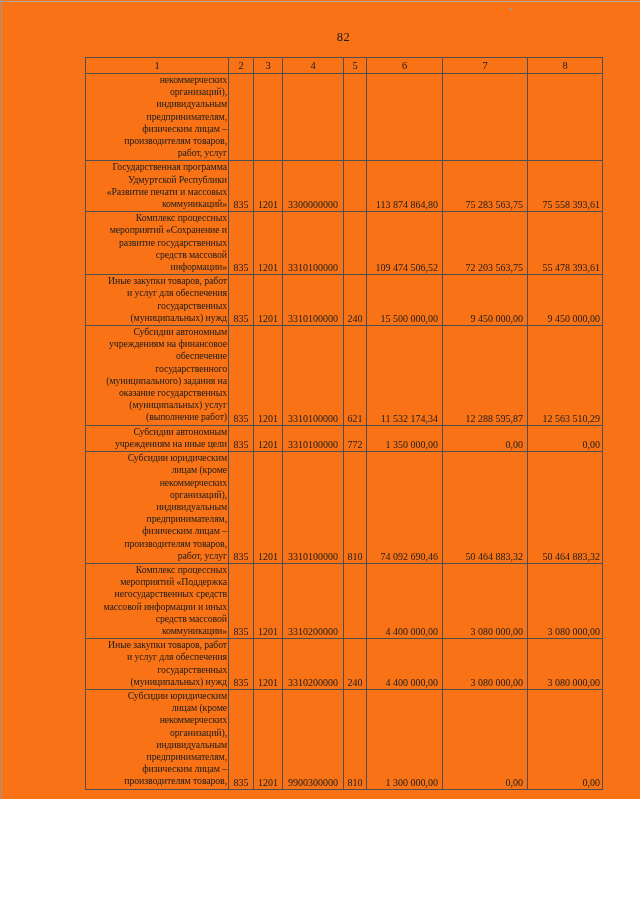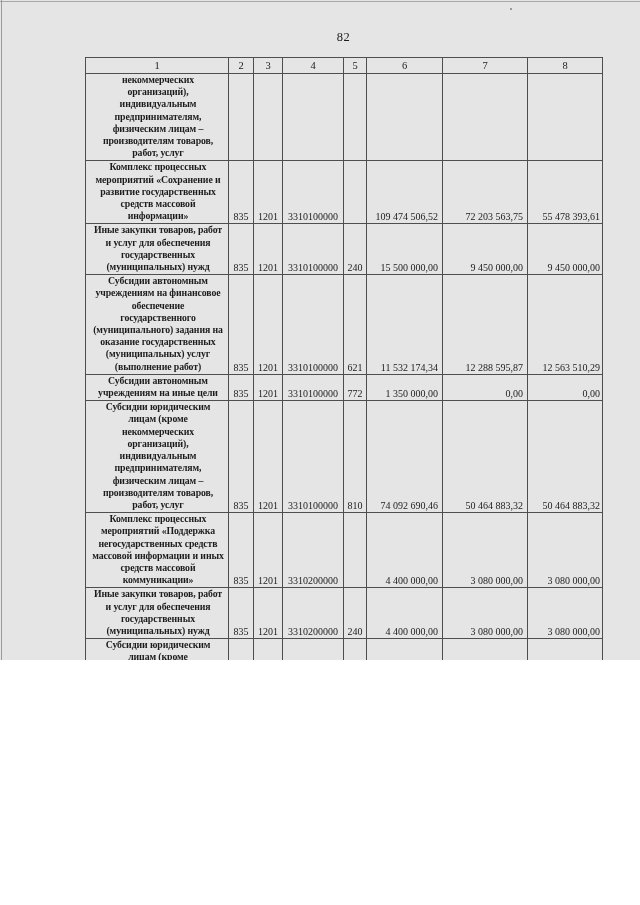--- a/index.html
+++ b/index.html
@@ -3,22 +3,22 @@
 <meta charset="utf-8">
 <style>
   html, body {
     margin: 0;
     padding: 0;
     background: #ffffff;
   }
   .page {
     position: relative;
     width: 640px;
-    height: 660px;
-    background: #e5e5e5;
+    height: 799px;
+    background: #f97316;
     font-family: "Liberation Serif", serif;
     color: #1c1c1c;
     overflow: hidden;
   }
   
   .edge-top {
     position: absolute; top: 1px; left: 0; width: 640px; height: 1px;
     background: #a8a8a8;
   }
   .edge-left {
@@ -63,23 +63,22 @@
     vertical-align: middle;
     padding: 0;
     border-bottom: 1.5px solid #3d3d3d;
   }
   td.c-text {
     font-size: 9.8px;
     line-height: 12.2px;
     letter-spacing: -0.1px;
     white-space: pre-line;
     vertical-align: top;
-    text-align: center;
+    text-align: right;
     padding: 0 1px 1px 3px;
-    font-weight: bold;
   }
   td.c-code {
     font-size: 10px;
     text-align: center;
     vertical-align: bottom;
     padding: 0 0 1px 0;
     white-space: nowrap;
   }
   td.c-amt {
     font-size: 10px;
@@ -137,20 +136,33 @@
 работ, услуг</td>
           <td class="c-code"></td>
           <td class="c-code"></td>
           <td class="c-code"></td>
           <td class="c-code"></td>
           <td class="c-amt c-amt-6"></td>
           <td class="c-amt c-amt-7"></td>
           <td class="c-amt c-amt-8"></td>
         </tr>
         <tr>
+          <td class="c-text">Государственная программа
+Удмуртской Республики
+«Развитие печати и массовых
+коммуникаций»</td>
+          <td class="c-code">835</td>
+          <td class="c-code">1201</td>
+          <td class="c-code">3300000000</td>
+          <td class="c-code"></td>
+          <td class="c-amt c-amt-6">113 874 864,80</td>
+          <td class="c-amt c-amt-7">75 283 563,75</td>
+          <td class="c-amt c-amt-8">75 558 393,61</td>
+        </tr>
+        <tr>
           <td class="c-text">Комплекс процессных
 мероприятий «Сохранение и
 развитие государственных
 средств массовой
 информации»</td>
           <td class="c-code">835</td>
           <td class="c-code">1201</td>
           <td class="c-code">3310100000</td>
           <td class="c-code"></td>
           <td class="c-amt c-amt-6">109 474 506,52</td>

